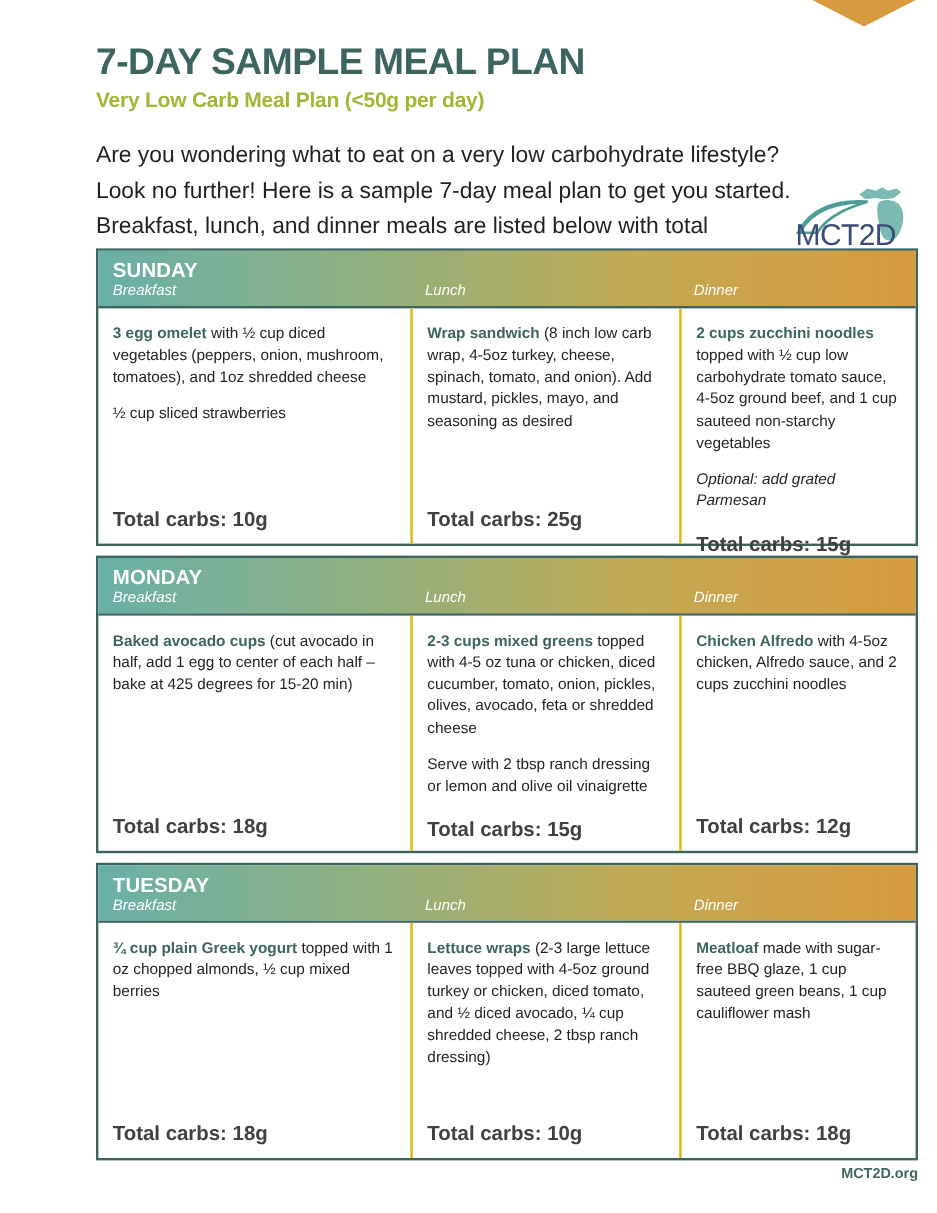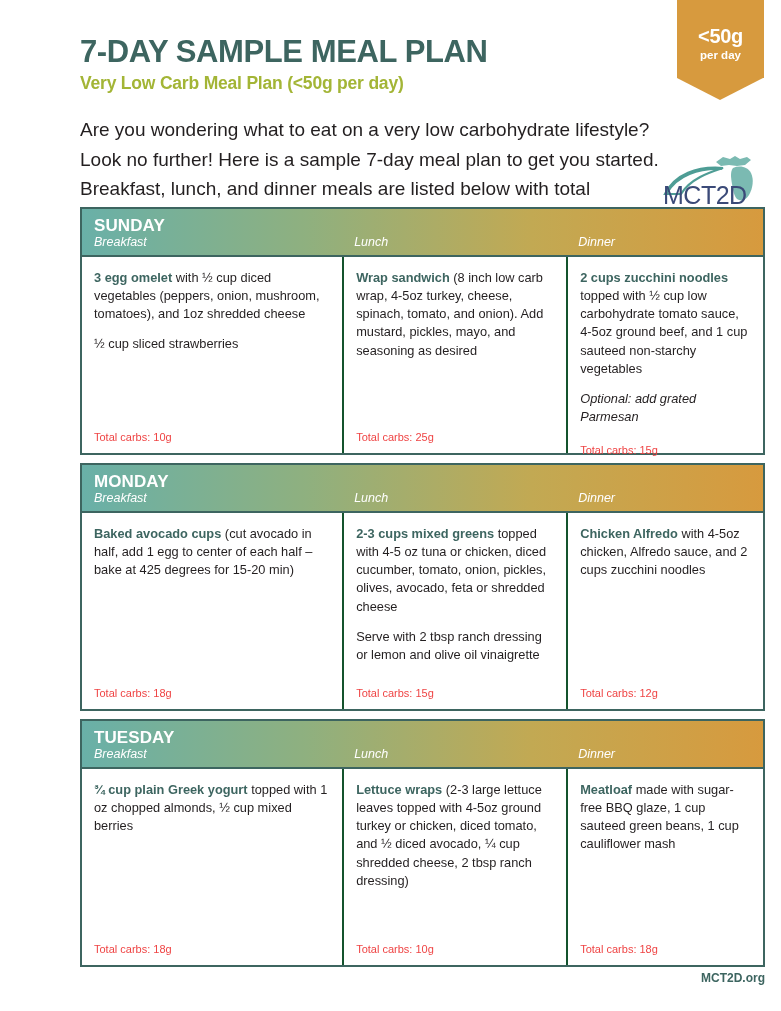--- a/index.html
+++ b/index.html
@@ -155,41 +155,41 @@
     border-top: 2px solid #3d6560;
   }
   .cell {
     box-sizing: border-box;
     padding: 12px 12px 10px 12px;
     display: flex;
     flex-direction: column;
     position: relative;
   }
   .cell + .cell {
-    border-left: 2px solid #14532d;
+    border-left: 2px solid #eab308;
   }
 
   .cell p {
     margin: 0 0 12px 0;
     font-size: 12.8px;
     line-height: 1.42;
     color: #231f20;
   }
   .cell p.opt {
     font-style: italic;
   }
   .cell b {
     color: #3d6560;
     font-weight: bold;
   }
   .carbs {
     margin-top: auto;
-    font-size: 11px;
-    font-weight: normal;
-    color: #ef4444;
+    font-size: 17px;
+    font-weight: bold;
+    color: #404040;
     padding-top: 6px;
   }
 
   .footer {
     position: absolute;
     right: 48px;
     bottom: 26px;
     font-size: 12px;
     font-weight: bold;
     color: #3d6560;
@@ -200,24 +200,20 @@
 
 <div class="page">
 
   <div class="header">
     <h1 class="title">7-DAY SAMPLE MEAL PLAN</h1>
     <div class="subtitle">Very Low Carb Meal Plan (&lt;50g per day)</div>
     <p class="intro">Are you wondering what to eat on a very low carbohydrate lifestyle? Look no further! Here is a sample 7-day meal plan to get you started. Breakfast, lunch, and dinner meals are listed below with total carbohydrate estimates.</p>
   </div>
 
   <div class="badge">
-    <div class="badge-body">
-      <div class="badge-num">&lt;50g</div>
-      <div class="badge-sub">per day</div>
-    </div>
     <div class="badge-point"></div>
   </div>
 
   <div class="logo">
     <svg viewBox="0 0 108 62" width="108" height="62">
 
       <path d="M55 14 L62 9 L69 11 L74 8 L79 11 L86 9 L90 12 L84 17 L76 18 L68 17 L60 18 Z" fill="#7bbab2"></path>
 
       <path d="M72 20 C79 17 87 19 90 25 C93 31 92 40 88 47 C85 52 80 54 76 51 C73 48 72 42 71 36 C70 30 69 24 72 20 Z" fill="#7bbab2"></path>
 

